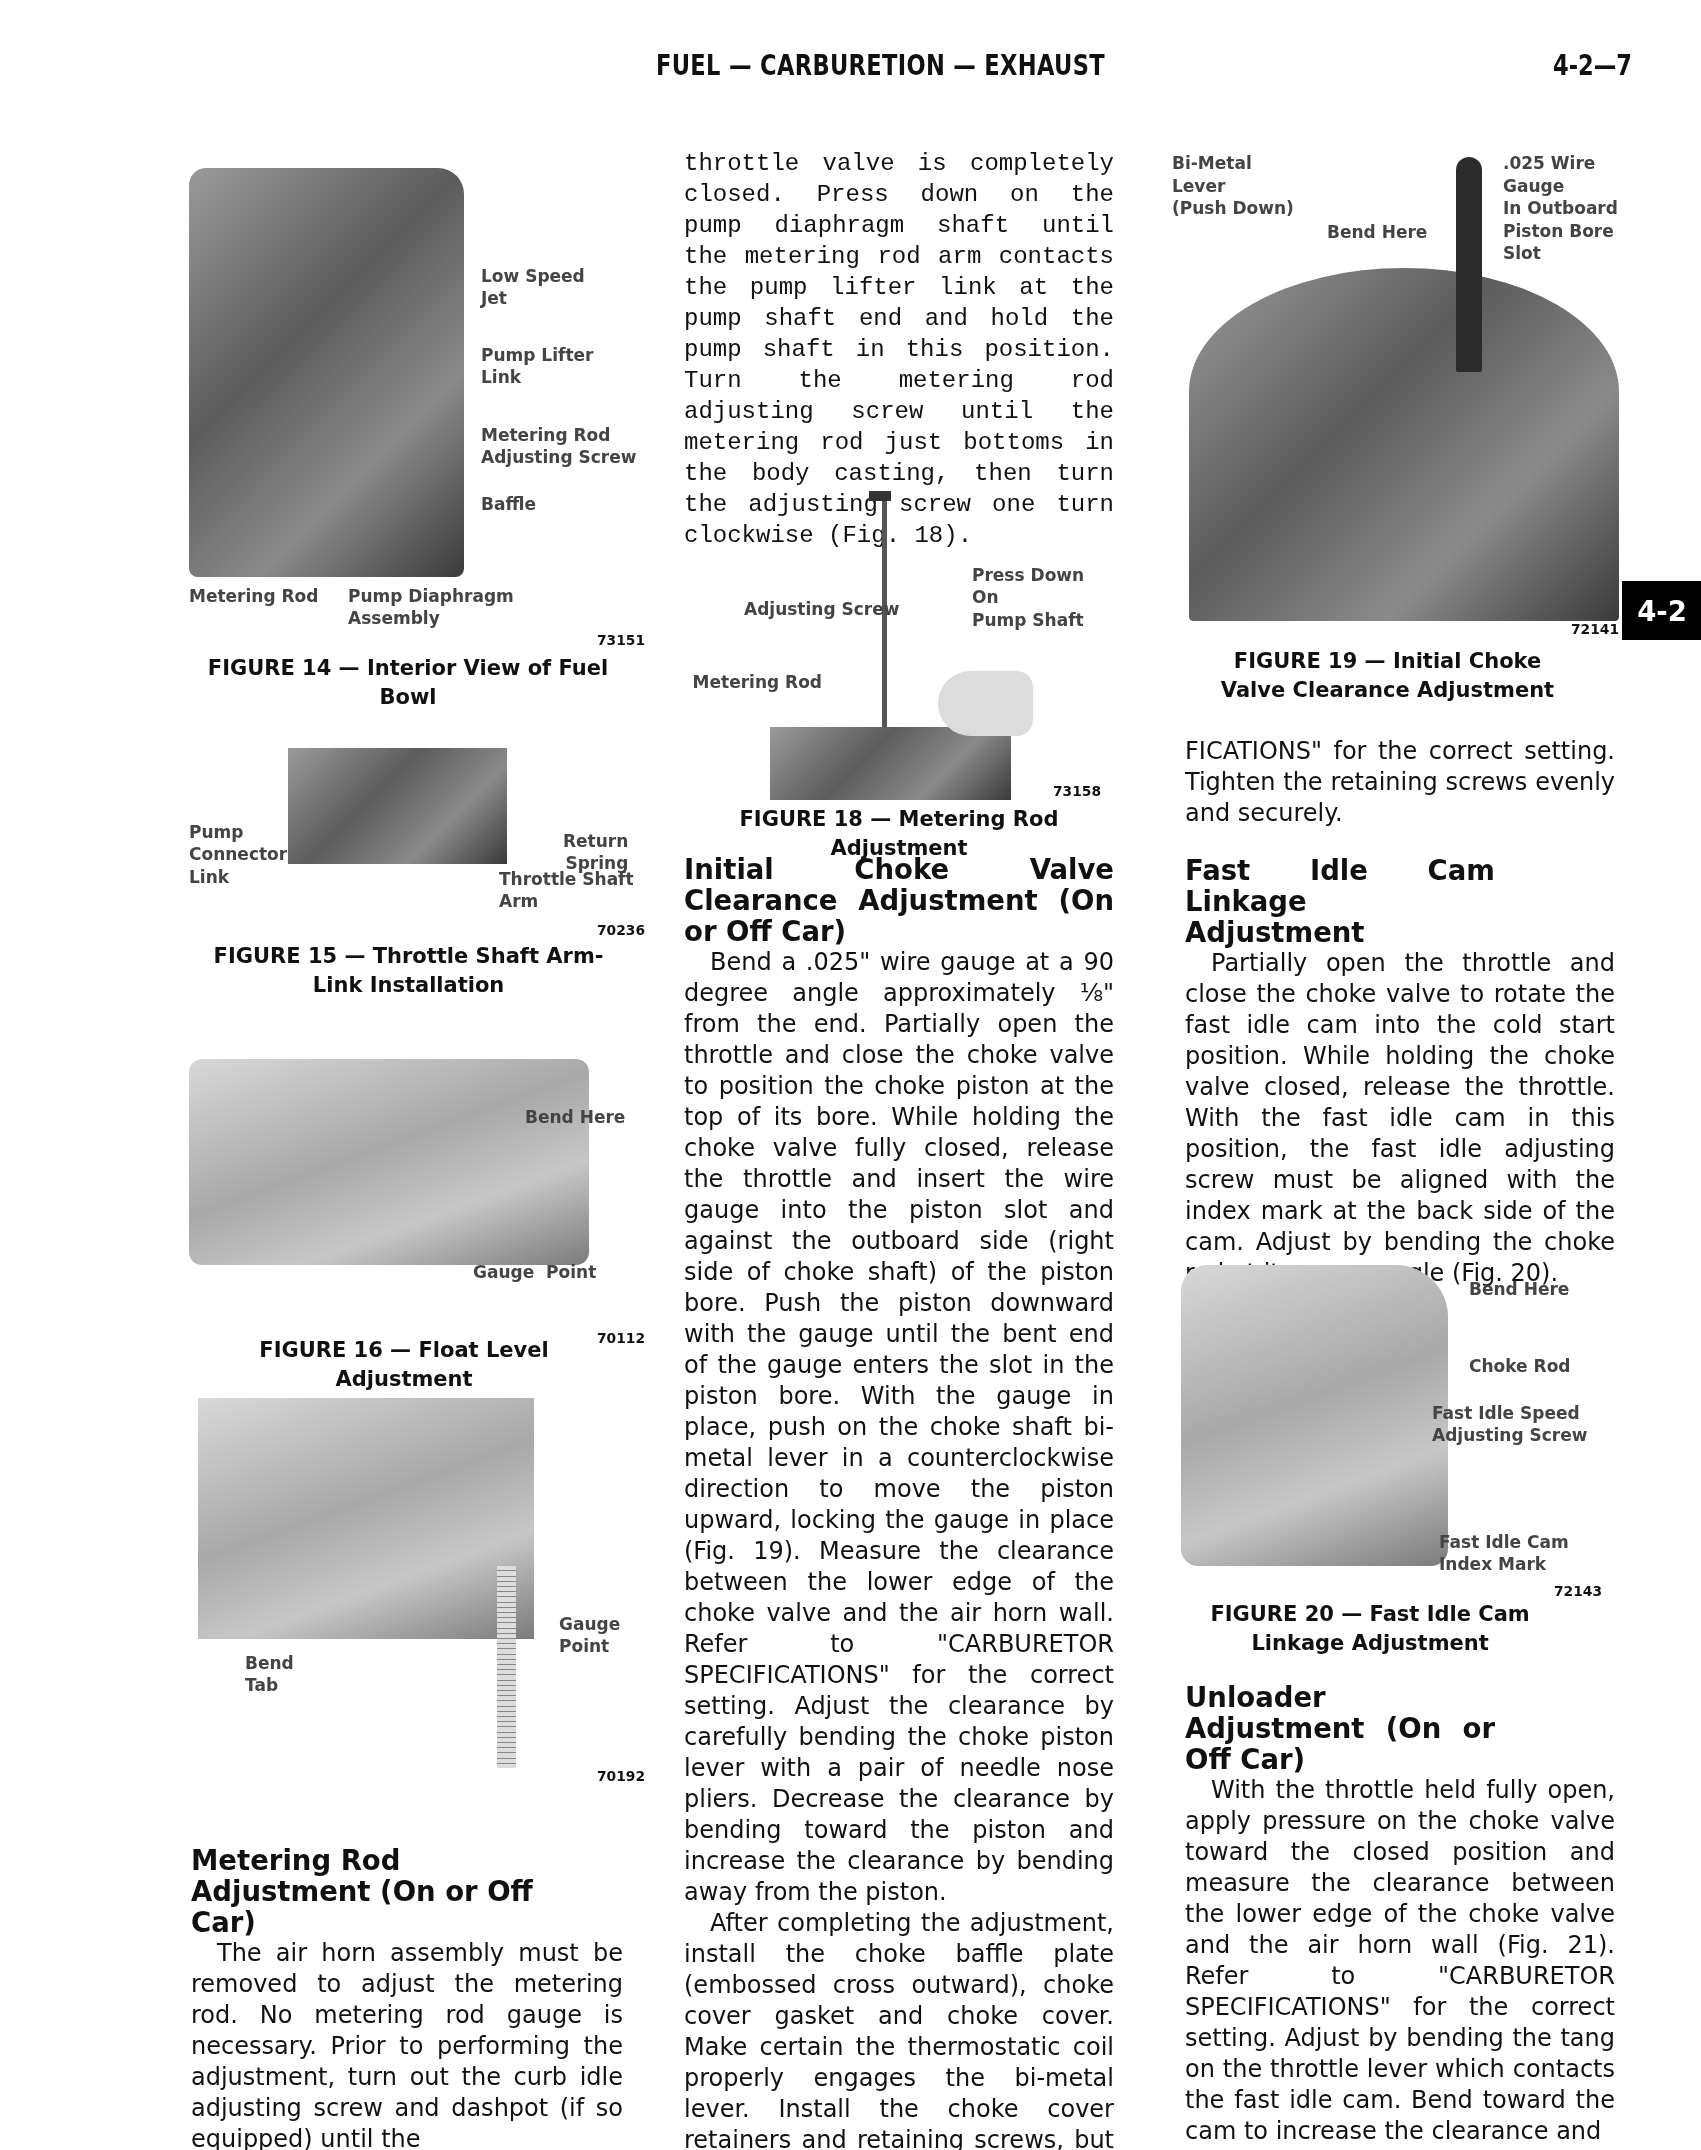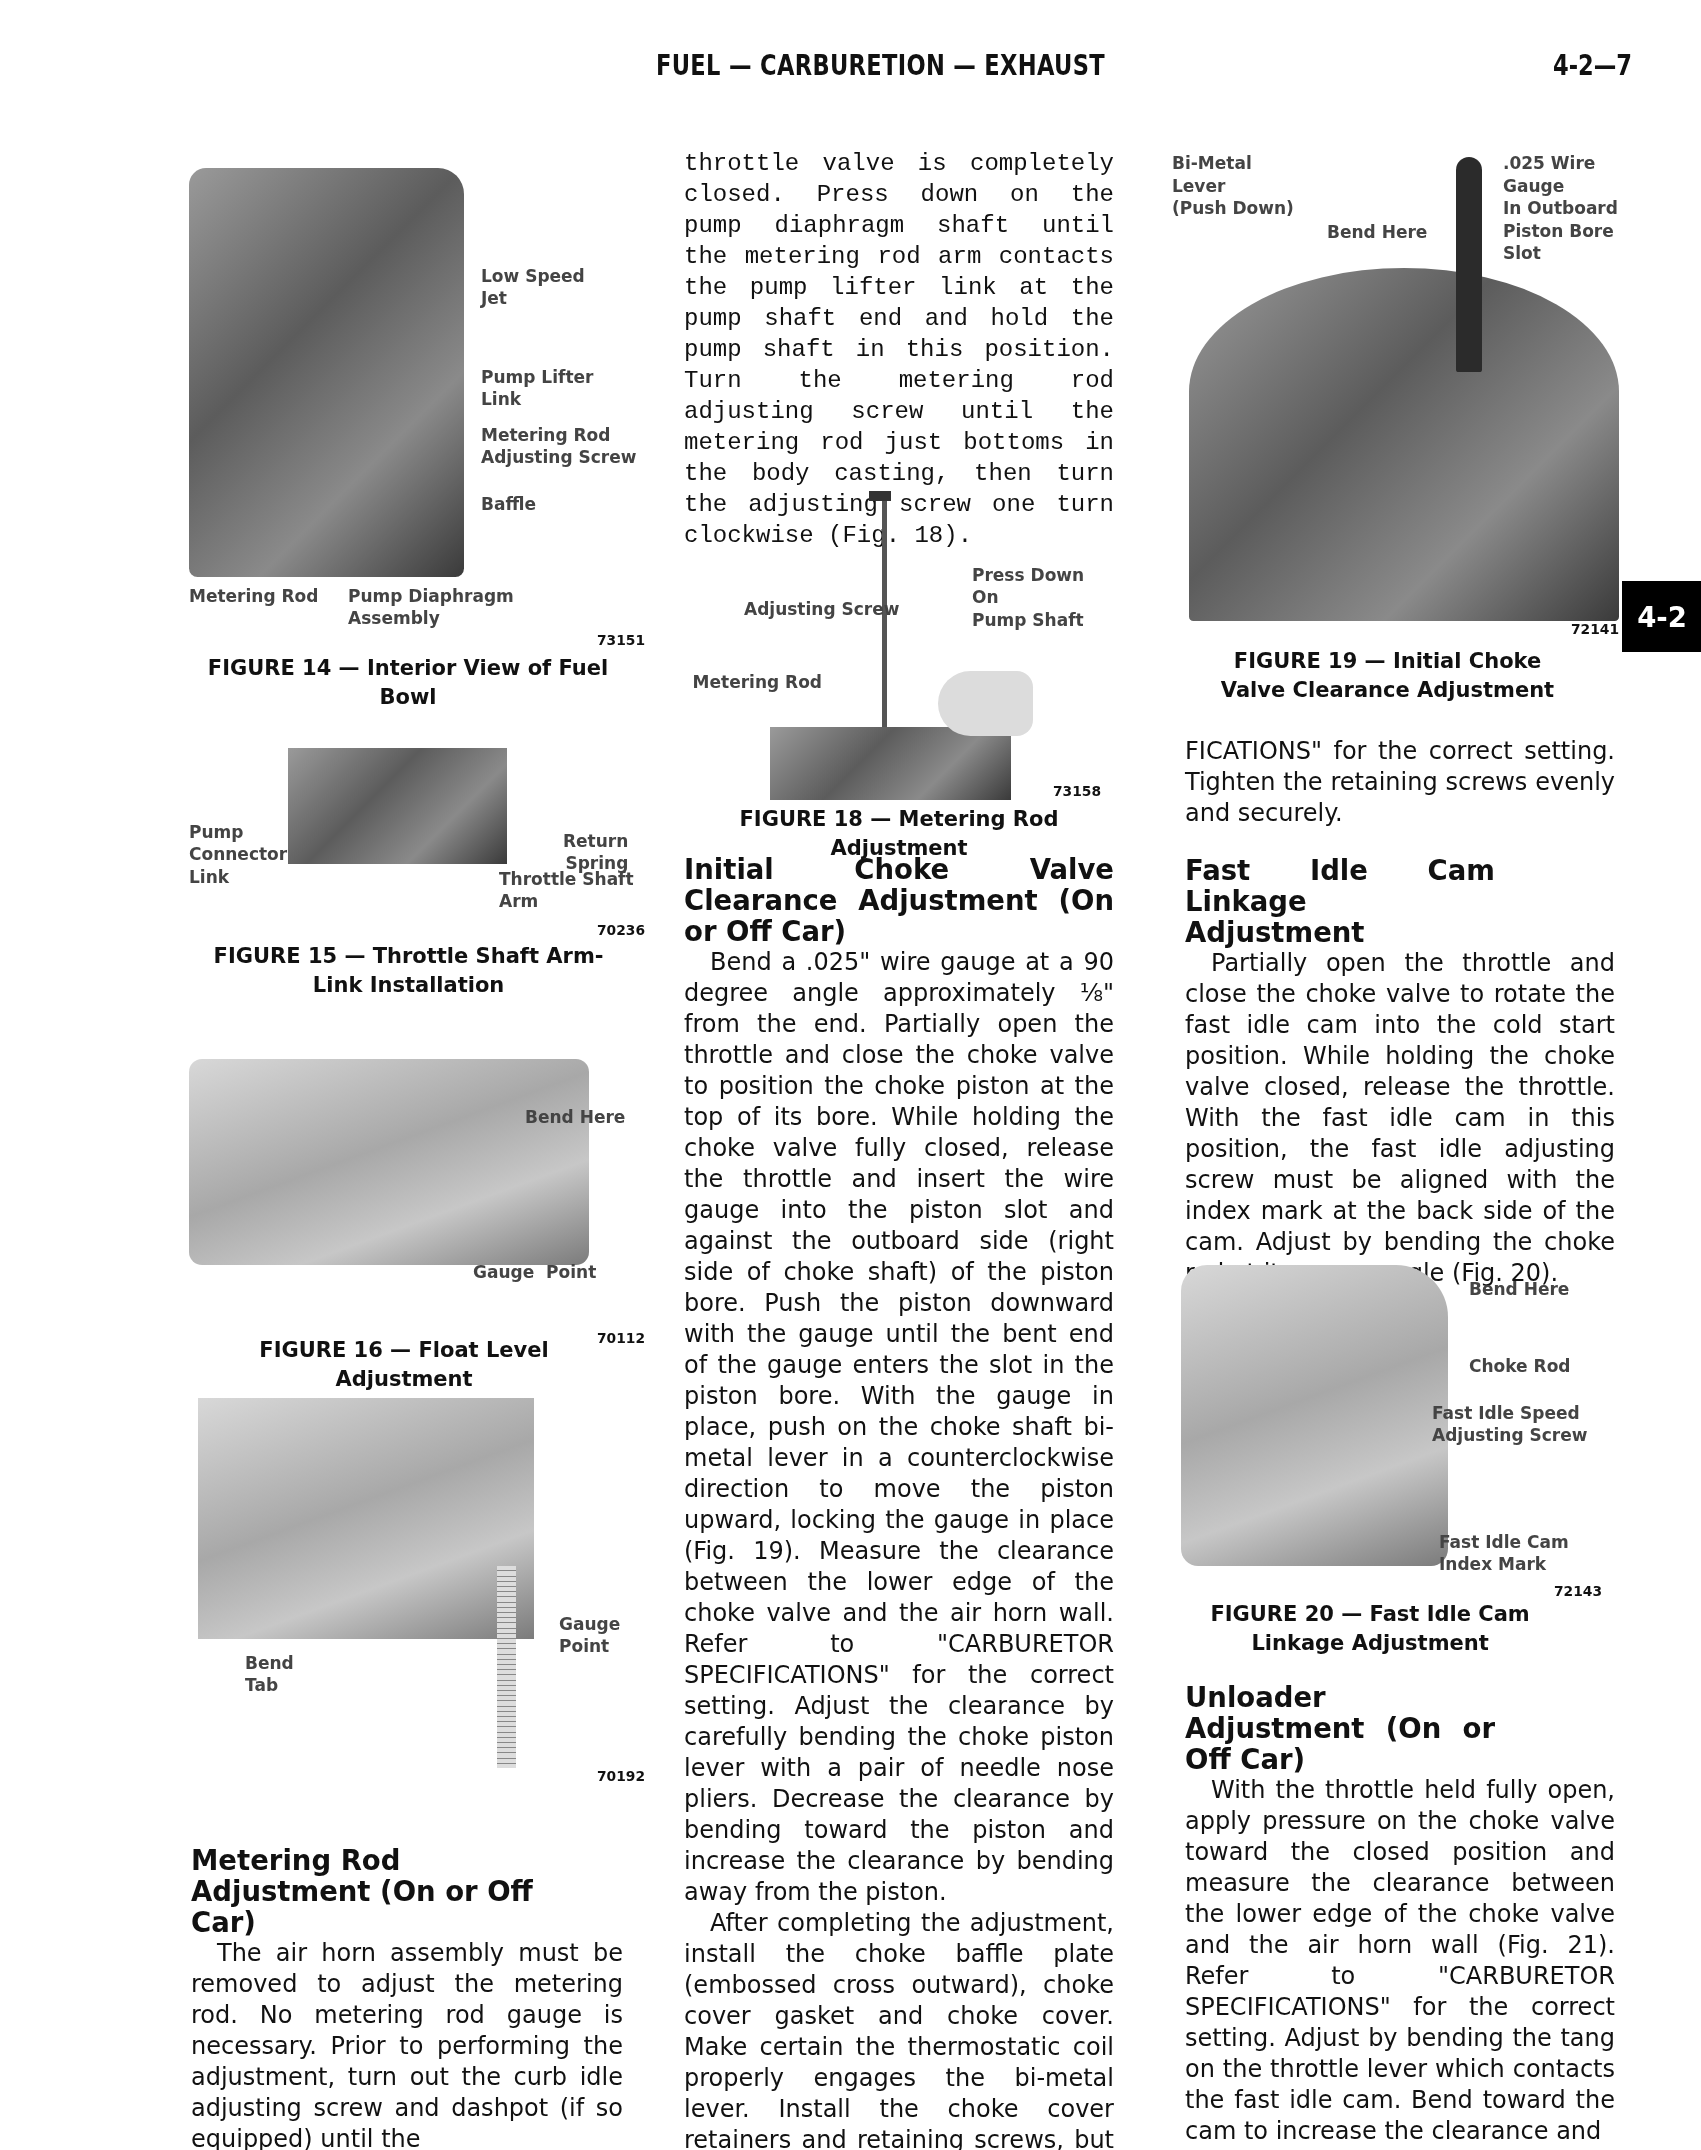--- a/index.html
+++ b/index.html
@@ -16,35 +16,35 @@
   .indent { text-indent: 26px; }
   .section-heading { font-size: 27.5px; font-weight: bold; line-height: 31px; margin: 0; }
 
   .fig-caption { font-size: 21px; font-weight: bold; text-align: center; line-height: 29px; }
   .fig-code { font-size: 13.8px; font-weight: bold; text-align: right; }
 
   .photo { background: linear-gradient(135deg, #9a9a9a 0%, #5c5c5c 40%, #8a8a8a 70%, #3a3a3a 100%); }
   .photo-light { background: linear-gradient(160deg, #d8d8d8 0%, #a8a8a8 45%, #c7c7c7 70%, #7b7b7b 100%); }
   .callout { font-size: 17px; color: #444; font-weight: bold; line-height: 22.4px; white-space: pre-line; }
 
-  .section-tab { left: 1622px; top: 581px; width: 80px; height: 71px; background: #000; color: #fff; font-size: 27.5px; font-weight: bold; display: flex; align-items: center; justify-content: center; }
+  .section-tab { left: 1622px; top: 581px; width: 80px; height: 59px; background: #000; color: #fff; font-size: 27.5px; font-weight: bold; display: flex; align-items: center; justify-content: center; }
 </style>
 </head>
 <body>
 
 <div class="abs header-title">FUEL — CARBURETION — EXHAUST</div>
 <div class="abs page-num">4-2—7</div>
 
 <div class="abs section-tab">4-2</div>
 
 <div class="abs" style="left:189px; top:155px; width:456px; height:559px;">
   <div class="abs photo" style="left:0; top:13px; width:275px; height:409px; border-radius:17px 26px 8.6px 8.6px;"></div>
   <div class="abs callout" style="left:292px; top:110px;">Low Speed
 Jet</div>
-  <div class="abs callout" style="left:292px; top:189px;margin-top:22px;">Pump Lifter
+  <div class="abs callout" style="left:292px; top:189px;">Pump Lifter
 Link</div>
   <div class="abs callout" style="left:292px; top:269px;">Metering Rod
 Adjusting Screw</div>
   <div class="abs callout" style="left:292px; top:338px;">Baffle</div>
   <div class="abs callout" style="left:0px; top:430px;">Metering Rod</div>
   <div class="abs callout" style="left:159px; top:430px;">Pump Diaphragm
 Assembly</div>
   <div class="abs fig-code" style="right:0; top:477px;">73151</div>
   <div class="abs fig-caption" style="left:17px; top:499px; width:404px;">FIGURE 14 — Interior View of Fuel Bowl</div>
 </div>

